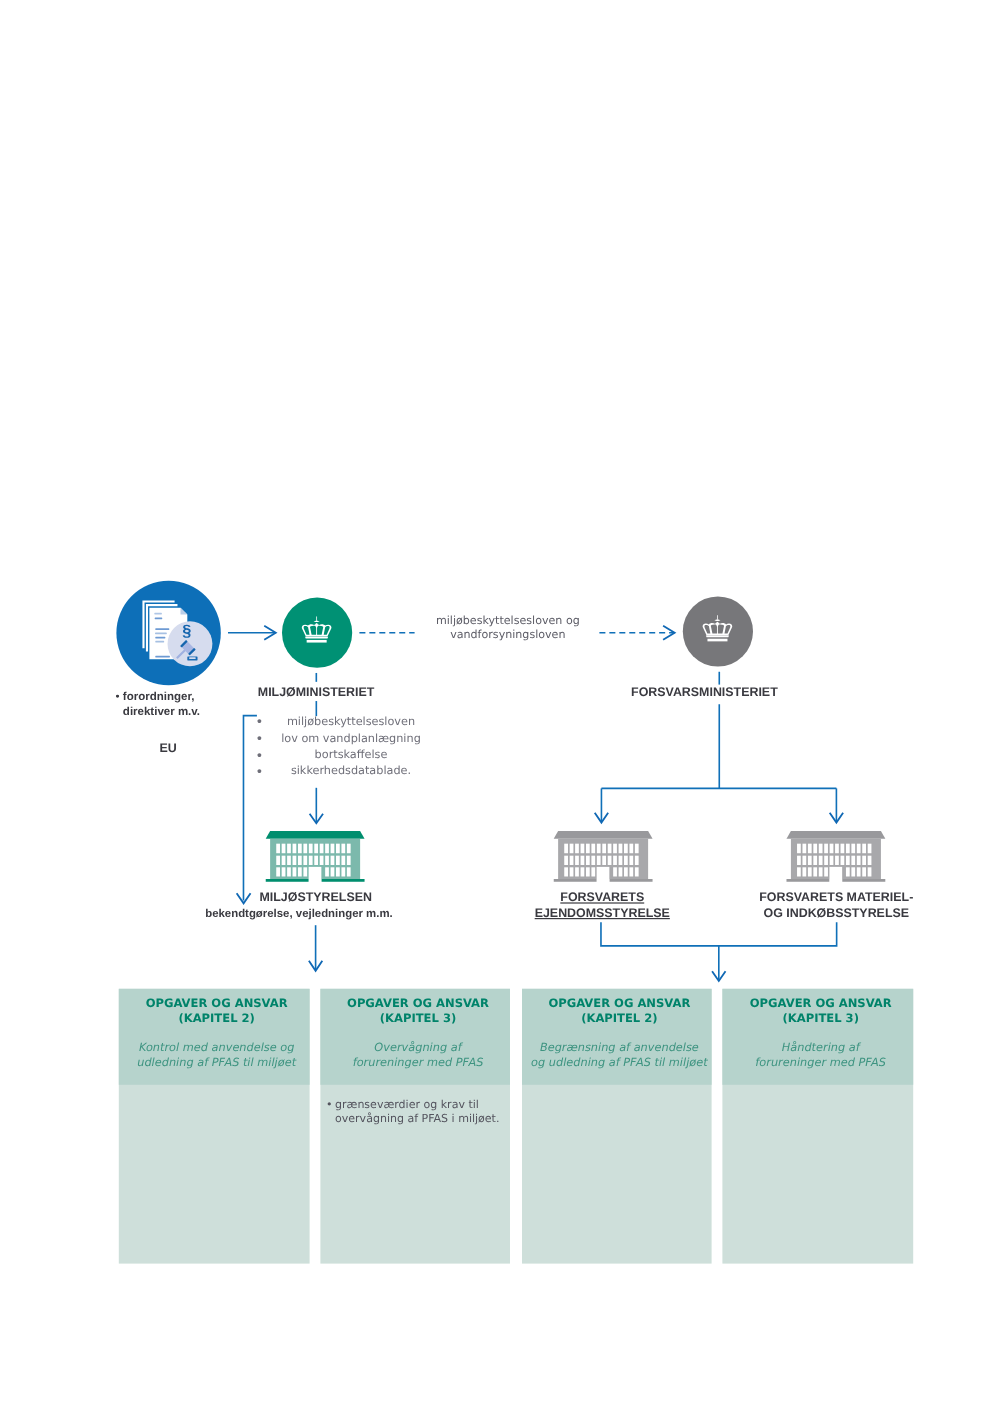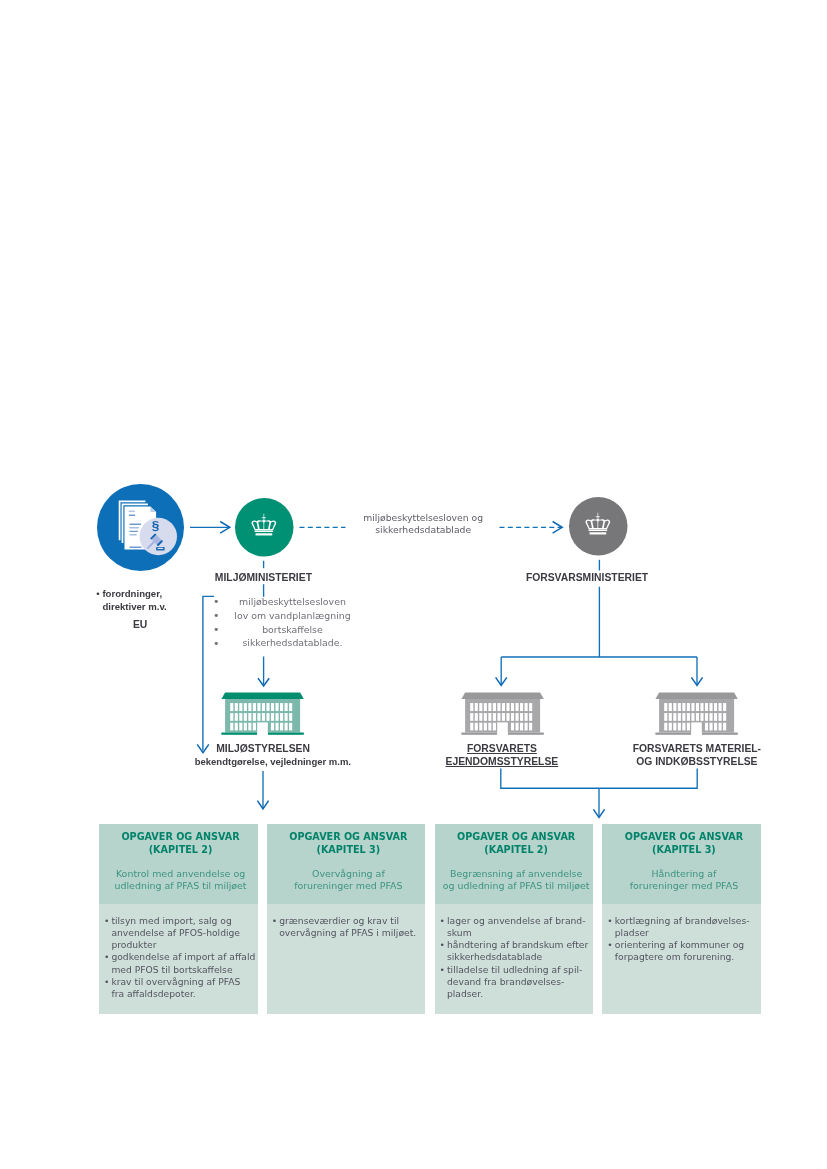--- a/index.html
+++ b/index.html
@@ -11,42 +11,42 @@
   svg{display:block;overflow:visible;}
 
 
   .bldg-green{--roof:#008E6E;--body:#7CB9AC;}
   .bldg-gray{--roof:#99999C;--body:#A8A8AB;}
 
   
   .node-label{position:absolute;font-family:"Liberation Sans",sans-serif;font-weight:bold;
               color:#3A3A40;text-align:center;white-space:pre;font-size:10.35px;line-height:13px;}
   .node-sub{position:absolute;font-family:"Liberation Sans",sans-serif;font-weight:bold;
-            color:#3A3A40;text-align:right;white-space:pre;font-size:9.5px;line-height:12.6px;}
+            color:#3A3A40;text-align:left;white-space:pre;font-size:9.5px;line-height:12.6px;}
 
   
   .bl{position:absolute;font-size:9.4px;color:#6F6F79;line-height:13.67px;}
   .bl .row{position:relative;padding-left:8.2px;white-space:pre;}
   .bl .row:before{content:"\2022";position:absolute;left:-0.4px;top:0.1px;font-size:11px;color:#6F6F79;}
 
   .eu-bl{position:absolute;font-family:"Liberation Sans",sans-serif;font-size:9.6px;font-weight:bold;color:#3A3A40;line-height:12.5px;}
   .eu-bl .row{position:relative;padding-left:6.2px;white-space:pre;}
   .eu-bl .row:before{content:"\2022";position:absolute;left:0;top:-0.3px;font-weight:normal;}
 
   
   .link-label{position:absolute;font-size:9.25px;color:#5C5C66;text-align:center;
               line-height:11.8px;white-space:pre;}
 
   
-  .card{position:absolute;top:823.5px;height:190px;background:#CEDFDA;width:158.6px;}
+  .card{position:absolute;top:823.5px;height:229px;background:#CEDFDA;width:158.6px;}
   .card-head{position:absolute;left:0;right:0;top:0;height:80px;background:#B6D3CC;}
   .card-title{position:absolute;left:4.5px;right:0px;top:7.2px;font-weight:bold;font-size:9.64px;
               color:#00836A;text-align:center;line-height:12.9px;white-space:pre;}
   .card-sub{position:absolute;left:4.5px;right:0px;top:44.4px;font-size:9.45px;color:#3E9481;
-            text-align:center;line-height:12.1px;white-space:pre;}
+            text-align:center;line-height:12.1px;white-space:pre;font-style:italic;}
   .card-body{position:absolute;left:4.0px;right:0px;top:91.2px;font-size:9.2px;color:#54545E;
              line-height:12.2px;}
   .card-body .row{position:relative;padding-left:8.4px;white-space:pre;}
   .card-body .row:before{content:"\2022";position:absolute;left:0.9px;top:0;}
 </style>
 </head>
 <body>
 
 <div id="stage">
 
@@ -257,97 +257,73 @@
       <path d="M197.2 744.4 L203 752.8 L208.8 744.4"></path>
       <path d="M257.4 800.6 L263 809 L268.6 800.6"></path>
       <path d="M495.6 677.3 L501.2 685.5 L506.8 677.3"></path>
       <path d="M691.4 677.3 L697 685.5 L702.6 677.3"></path>
       <path d="M593.4 809.3 L599 817.5 L604.6 809.3"></path>
     </g>
   </svg>
 
   <div class="node-label" style="left:100.1px;top:573.5px;width:80px;margin-top:44px;">EU</div>
 
-  <div class="eu-bl" style="left:96.2px;top:588.0px;width:95px;">
+  <div class="eu-bl" style="left:96.2px;top:575px;width:95px;">
     <div class="row">forordninger,
 direktiver m.v.</div>
   </div>
 
   <div class="node-label" style="left:193.4px;top:570.8px;width:140px;">MILJØMINISTERIET</div>
 
   <div class="bl" style="left:213.4px;top:595.4px;width:150px;text-align:center;">
     <div class="row">miljøbeskyttelsesloven</div>
     <div class="row">lov om vandplanlægning</div>
     <div class="row">bortskaffelse</div>
     <div class="row">sikkerhedsdatablade.</div>
   </div>
 
   <div class="link-label" style="left:348.2px;top:512.2px;width:150px;">miljøbeskyttelsesloven og
-sikkerhedsdatablade</div>
+vandforsyningsloven</div>
 
   <div class="node-label" style="left:516px;top:570.8px;width:142px;">FORSVARSMINISTERIET</div>
 
   <div class="node-label" style="left:193.1px;top:742.3px;width:140px;">MILJØSTYRELSEN</div>
   <div class="node-sub" style="left:171px;top:756px;width:180px;">bekendtgørelse, vejledninger m.m.</div>
 
   <div class="node-label" style="left:441.9px;top:742.3px;width:120px;text-decoration:underline;">FORSVARETS
 EJENDOMSSTYRELSE</div>
 
   <div class="node-label" style="left:626.9px;top:742.3px;width:140px;">FORSVARETS MATERIEL-
 OG INDKØBSSTYRELSE</div>
 
   <div class="card" style="left:99.0px;">
     <div class="card-head"></div>
     <div class="card-title">OPGAVER OG ANSVAR
 (KAPITEL 2)</div>
     <div class="card-sub">Kontrol med anvendelse og
 udledning af PFAS til miljøet</div>
-    <div class="card-body">
-        <div class="row">tilsyn med import, salg og
-anvendelse af PFOS-holdige
-produkter</div>
-        <div class="row">godkendelse af import af affald
-med PFOS til bortskaffelse</div>
-        <div class="row">krav til overvågning af PFAS
-fra affaldsdepoter.</div>
-      </div>
   </div>
   <div class="card" style="left:266.8px;">
     <div class="card-head"></div>
     <div class="card-title">OPGAVER OG ANSVAR
 (KAPITEL 3)</div>
     <div class="card-sub">Overvågning af
 forureninger med PFAS</div>
     <div class="card-body">
         <div class="row">grænseværdier og krav til
 overvågning af PFAS i miljøet.</div>
       </div>
   </div>
   <div class="card" style="left:434.6px;">
     <div class="card-head"></div>
     <div class="card-title">OPGAVER OG ANSVAR
 (KAPITEL 2)</div>
     <div class="card-sub">Begrænsning af anvendelse
 og udledning af PFAS til miljøet</div>
-    <div class="card-body">
-        <div class="row">lager og anvendelse af brand-
-skum</div>
-        <div class="row">håndtering af brandskum efter
-sikkerhedsdatablade</div>
-        <div class="row">tilladelse til udledning af spil-
-devand fra brandøvelses-
-pladser.</div>
-      </div>
   </div>
   <div class="card" style="left:602.4px;">
     <div class="card-head"></div>
     <div class="card-title">OPGAVER OG ANSVAR
 (KAPITEL 3)</div>
     <div class="card-sub">Håndtering af
 forureninger med PFAS</div>
-    <div class="card-body">
-        <div class="row">kortlægning af brandøvelses-
-pladser</div>
-        <div class="row">orientering af kommuner og
-forpagtere om forurening.</div>
-      </div>
   </div>
 </div>
 
 </body></html>

